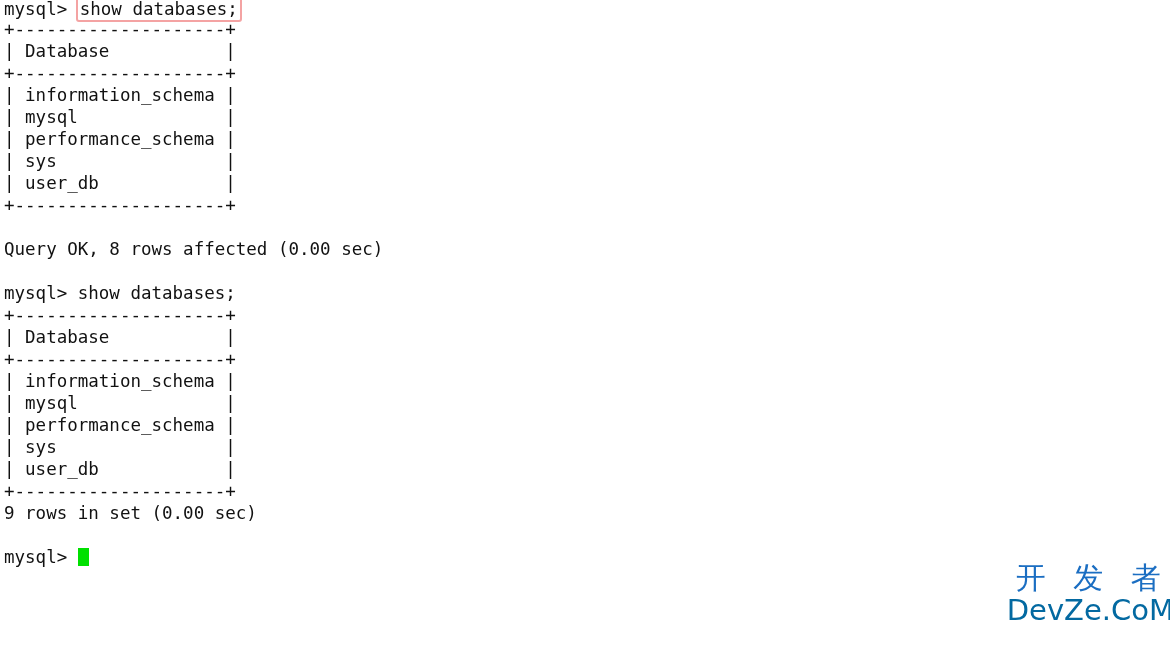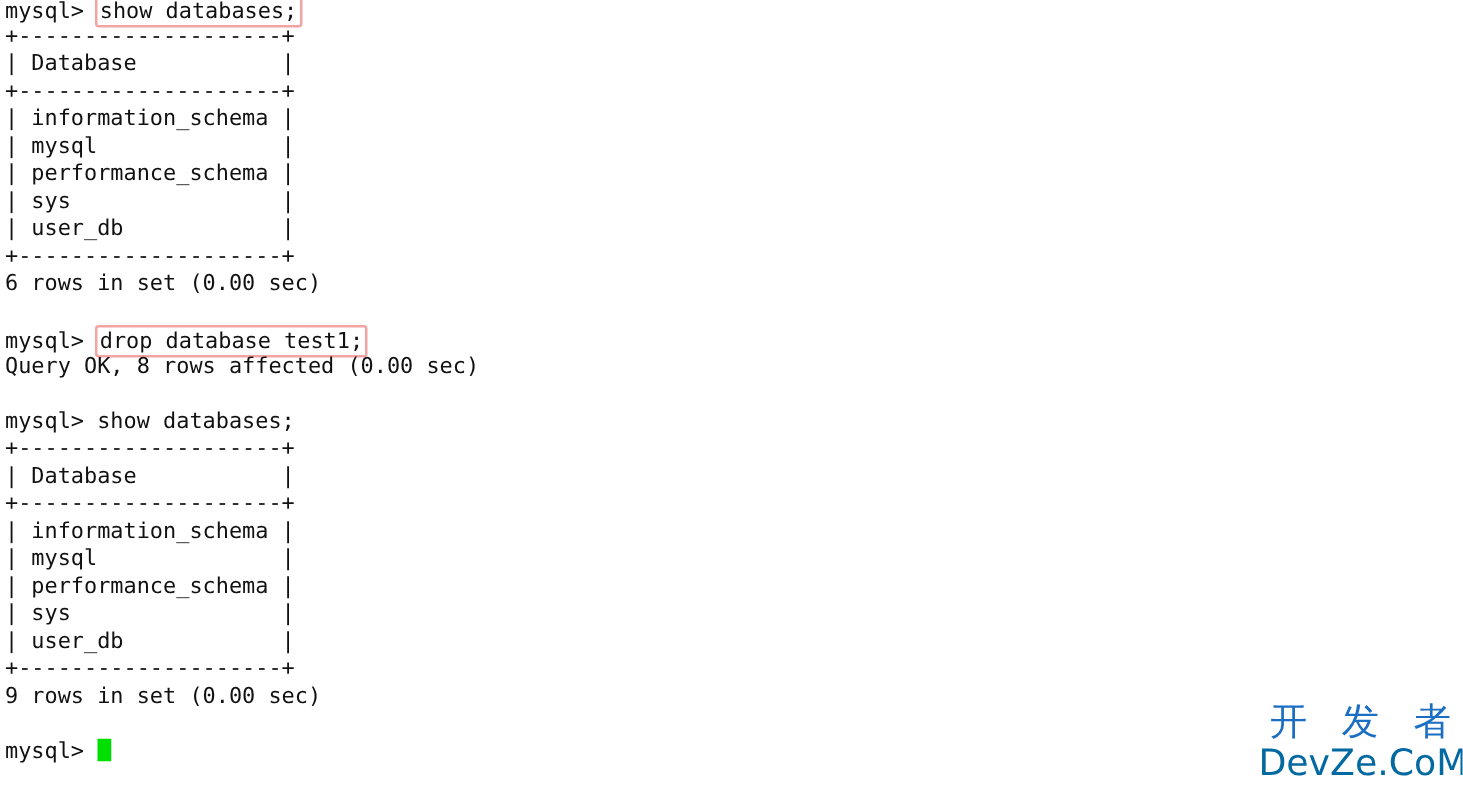--- a/index.html
+++ b/index.html
@@ -108,24 +108,22 @@
     <div class="line">| Database           |</div>
     <div class="line">+--------------------+</div>
     <div class="line">| information_schema |</div>
     <div class="line">| mysql              |</div>
     <div class="line">| performance_schema |</div>
     <div class="line">| sys                |</div>
 
 
     <div class="line">| user_db            |</div>
     <div class="line">+--------------------+</div>
-    <div class="line">6 rows in set (0.00 sec)</div>
     <div class="line blank">&nbsp;</div>
 
-    <div class="line"><span>mysql&gt; </span><span class="hl hl-red">drop database test1;</span></div>
 
     <div class="line">Query OK, 8 rows affected (0.00 sec)</div>
     <div class="line blank">&nbsp;</div>
     <div class="line">mysql&gt; show databases;</div>
     <div class="line">+--------------------+</div>
     <div class="line">| Database           |</div>
     <div class="line">+--------------------+</div>
     <div class="line">| information_schema |</div>
     <div class="line">| mysql              |</div>
     <div class="line">| performance_schema |</div>

